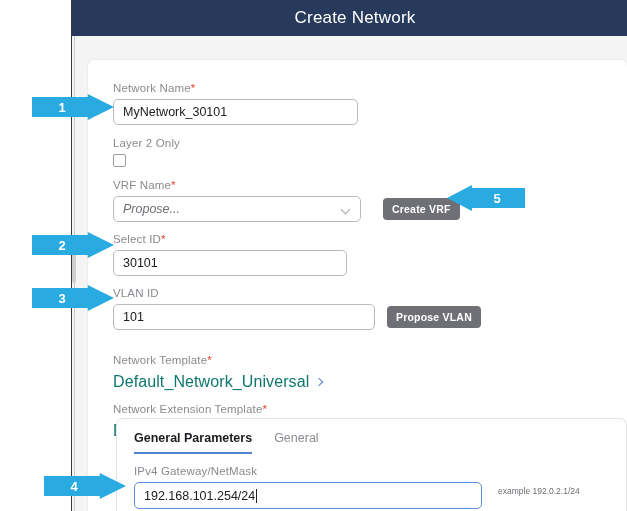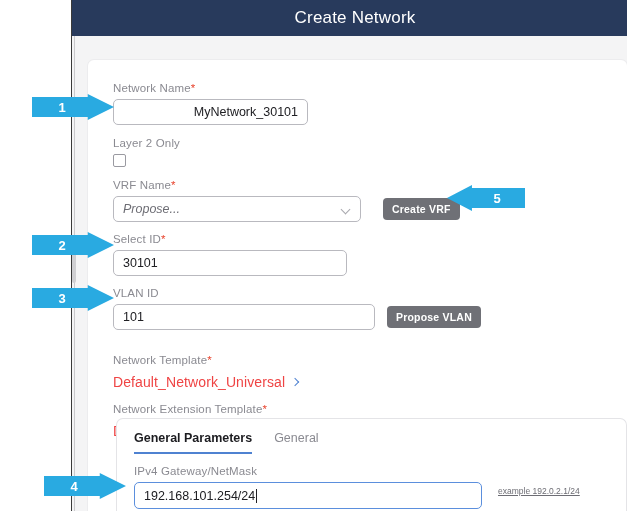--- a/index.html
+++ b/index.html
@@ -173,22 +173,22 @@
     border-radius: 4px;
     padding: 5px 9px;
     letter-spacing: .2px;
     white-space: nowrap;
     border: none;
     font-family: "Liberation Sans", sans-serif;
   }
 
   
   .tmpl-link {
-    font-size: 14px;
-    color: #ef4444;
+    font-size: 16px;
+    color: #0f766e;
     display: inline-flex;
     align-items: center;
     letter-spacing: .1px;
   }
   .chev-right {
     display: inline-block;
     width: 9px; height: 9px;
     position: relative;
     margin-left: 6px;
   }
@@ -284,21 +284,21 @@
     <div class="scroll-thumb"></div>
 
     <div id="content-card">
 
       <div class="form">
 
         <div>
           <div class="field-label">
             <span>Network Name</span><span class="req">*</span>
           </div>
-          <div class="text-input" style="width:195px;justify-content:flex-end;">
+          <div class="text-input" style="width:245px;">
             <span>MyNetwork_30101</span>
           </div>
         </div>
 
         <div style="margin-top:12px;">
           <div class="field-label">Layer 2 Only</div>
           <div class="checkbox"></div>
         </div>
 
         <div style="margin-top:12px;">
@@ -361,21 +361,21 @@
           <div class="tab">General</div>
         </div>
 
         <div class="ip-block">
           <div class="field-label">IPv4 Gateway/NetMask</div>
           <div class="row">
             <div class="text-input focused" style="width:348px;height:27px;">
               <span>192.168.101.254/24</span>
                 <span class="caret"></span>
             </div>
-            <span class="example-hint" style="margin-left:16px;margin-bottom:13px;text-decoration:underline;">example 192.0.2.1/24</span>
+            <span class="example-hint" style="margin-left:16px;margin-bottom:13px;">example 192.0.2.1/24</span>
           </div>
         </div>
       </div>
 
     </div>
   </div>
 
   <div class="callout right" style="left:32px; top:94px; width:60px;">1</div>
 
   <div class="callout right" style="left:32px; top:232px; width:60px;">2</div>

